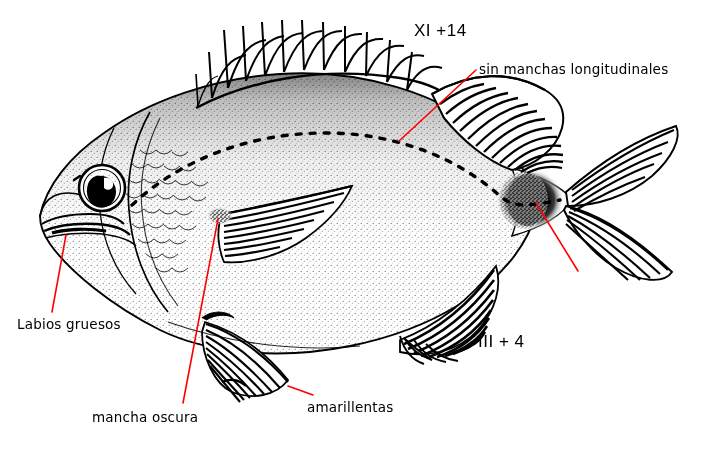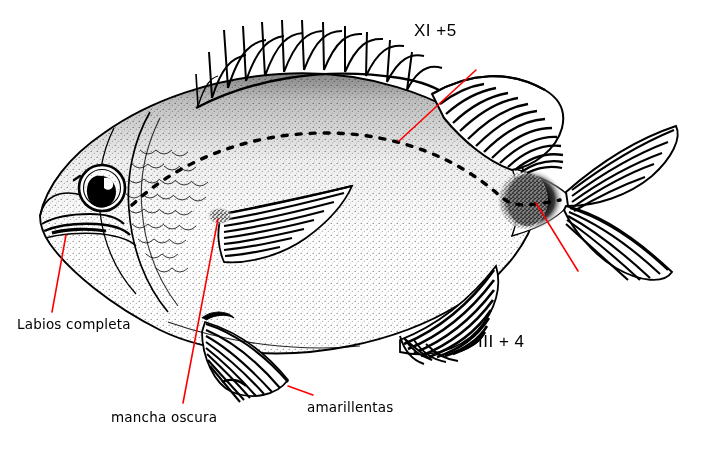--- a/index.html
+++ b/index.html
@@ -40,21 +40,21 @@
     font-family: "Liberation Sans", sans-serif;
     font-size: 17px;
     font-weight: 500;
     letter-spacing: 0.5px;
   }
   #lbl-xi13    { left: 414px; top: 22px; }
   #lbl-sinman  { left: 479px; top: 62px; }
   #lbl-banda   { left: 546px; top: 278px; }
   #lbl-iii11   { left: 478px; top: 333px; }
   #lbl-labios  { left: 17px;  top: 317px; }
-  #lbl-mancha  { left: 92px;  top: 410px; margin-left: 19px; }
+  #lbl-mancha  { left: 92px;  top: 410px; }
   #lbl-amaril  { left: 307px; top: 400px; }
 </style>
 </head>
 <body>
 
 <div id="stage">
 
   <svg id="fish-svg" viewBox="0 0 709 457" xmlns="http://www.w3.org/2000/svg">
     <defs>
 
@@ -341,25 +341,26 @@
 
     <g stroke="#ff0000" stroke-width="1.6" stroke-linecap="round">
       <line x1="399" y1="141" x2="476" y2="70"></line>
       <line x1="536" y1="203" x2="578" y2="271"></line>
       <line x1="66" y1="235" x2="52" y2="312"></line>
       <line x1="218" y1="219" x2="183" y2="403"></line>
       <line x1="288" y1="386" x2="313" y2="395"></line>
     </g>
   </svg>
 
-  <div class="label label-count" id="lbl-xi13">XI +5</div>
-
+  <div class="label label-count" id="lbl-xi13">XI +14</div>
+
+  <div class="label label-hand" id="lbl-sinman">sin manchas longitudinales</div>
 
 
   <div class="label label-count" id="lbl-iii11">III + 4</div>
 
-  <div class="label label-hand" id="lbl-labios">Labios completa</div>
+  <div class="label label-hand" id="lbl-labios">Labios gruesos</div>
 
   <div class="label label-hand" id="lbl-mancha">mancha oscura</div>
 
   <div class="label label-hand" id="lbl-amaril">amarillentas</div>
 
 </div>
 
 </body></html>

